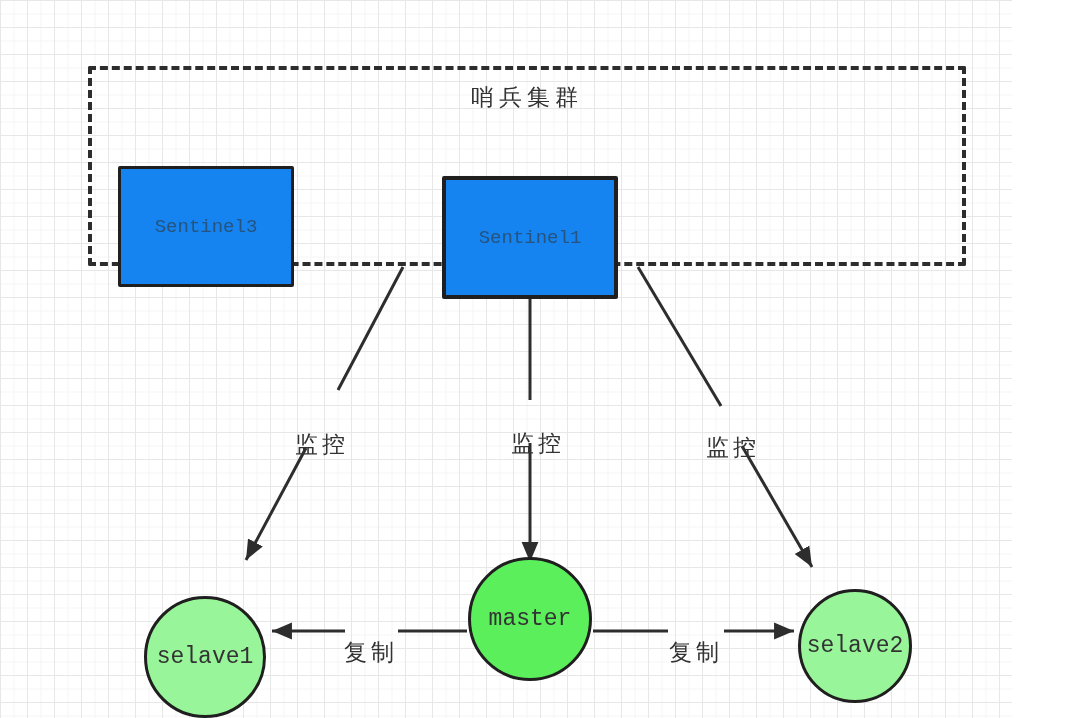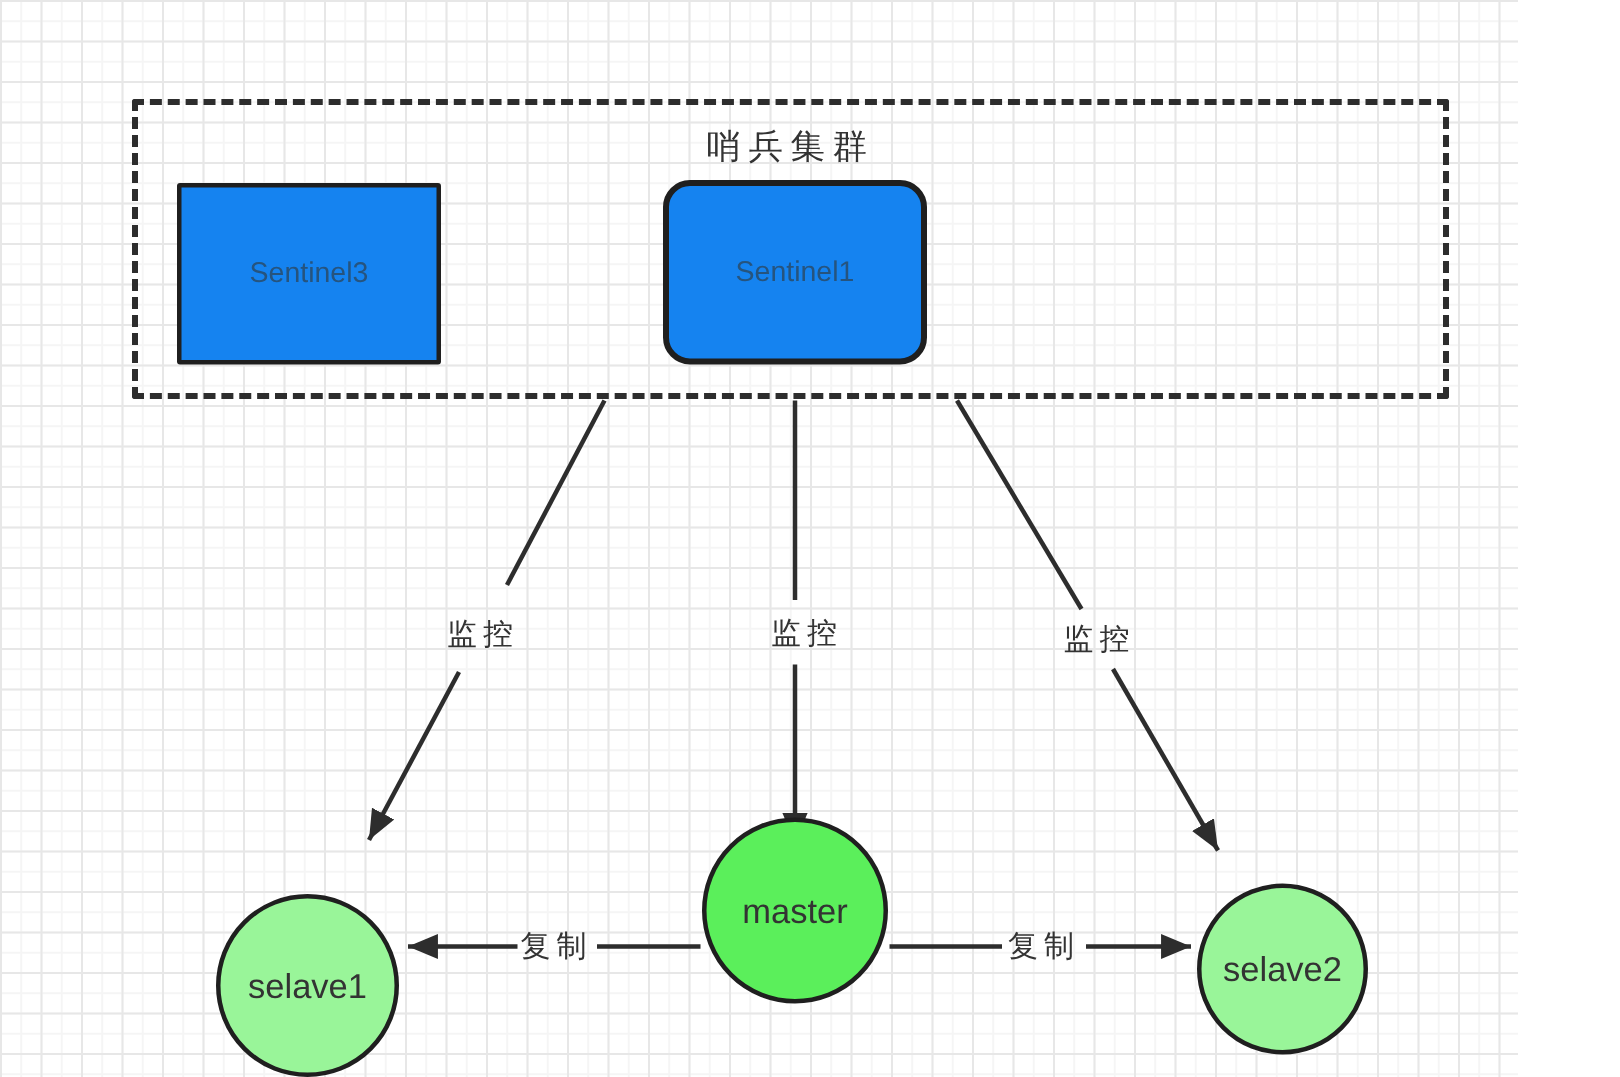--- a/index.html
+++ b/index.html
@@ -5,52 +5,52 @@
   html,body{margin:0;padding:0;background:#fff;}
   .canvas{
     position:relative;width:1012px;height:718px;overflow:hidden;
     background-color:#ffffff;
     background-image:
       linear-gradient(#e7e7e7 1px, transparent 1px),
       linear-gradient(90deg, #e7e7e7 1px, transparent 1px),
       linear-gradient(#f5f5f5 1px, transparent 1px),
       linear-gradient(90deg, #f5f5f5 1px, transparent 1px);
     background-size:27px 27px,27px 27px,13.5px 13.5px,13.5px 13.5px;
-    font-family:Liberation Sans, sans-serif;
+    font-family:Liberation Mono, monospace;
   }
   .edges{position:absolute;left:0;top:0;width:1080px;height:718px;}
   .edges line{stroke:var(--stroke,#2d2d2d);stroke-width:3;}
   .arrowhead{fill:var(--stroke,#2d2d2d);}
   .cluster{
     position:absolute;left:88px;top:66px;width:878px;height:200px;
     border:4px dashed var(--stroke,#2d2d2d);box-sizing:border-box;border-radius:2px;
   }
   .cluster-title{
     position:absolute;left:50%;top:12px;transform:translateX(-50%);
     font-size:23px;letter-spacing:5px;color:var(--label-text,#333);white-space:nowrap;
   }
   .sbox{
     position:absolute;display:flex;align-items:center;justify-content:center;
     box-sizing:border-box;border:3px solid #1f1f1f;border-radius:2px;
-    font-size:19px;color:var(--sentinel-text,#26547e);
+    font-size:19px;color:var(--sentinel-text,#26547e);margin-top:44px;
   }
   .s3{left:118px;top:122px;width:176px;height:121px;background:var(--sentinel-fill,#1583f0);}
-  .s1{left:442px;top:120px;width:176px;height:123px;background:var(--sentinel-fill,#1583f0);border-width:4px;border-radius:18px;}
+  .s1{left:442px;top:132px;width:176px;height:123px;background:var(--sentinel-fill,#1583f0);border-width:4px;}
   .s2{left:768px;top:122px;width:175px;height:120px;background:var(--sentinel-fill-light,#429af2);}
   .circle{
     position:absolute;border-radius:50%;box-sizing:border-box;border:3px solid #1f1f1f;
     display:flex;align-items:center;justify-content:center;
     font-size:23px;color:var(--label-text,#333);
   }
   .c1{left:144px;top:596px;width:122px;height:122px;background:var(--slave-fill,#99f599);}
-  .c2{left:468px;top:545px;width:124px;height:124px;background:var(--master-fill,#5bef5b);}
+  .c2{left:468px;top:557px;width:124px;height:124px;background:var(--master-fill,#5bef5b);}
   .c3{left:798px;top:589px;width:114px;height:114px;background:var(--slave-fill,#99f599);}
   .edge-label{
     position:absolute;transform:translate(-50%,-50%);
-    font-size:20px;letter-spacing:4px;color:var(--label-text,#333);white-space:nowrap;
+    font-size:23px;letter-spacing:4px;color:var(--label-text,#333);white-space:nowrap;margin-top:21px;
   }
   .el-m1{left:322px;top:423px;}
   .el-m2{left:538px;top:422px;}
   .el-m3{left:733px;top:426px;}
   .el-r1{left:371px;top:631px;}
   .el-r2{left:696px;top:631px;}
 </style>
 </head>
 <body>
 

